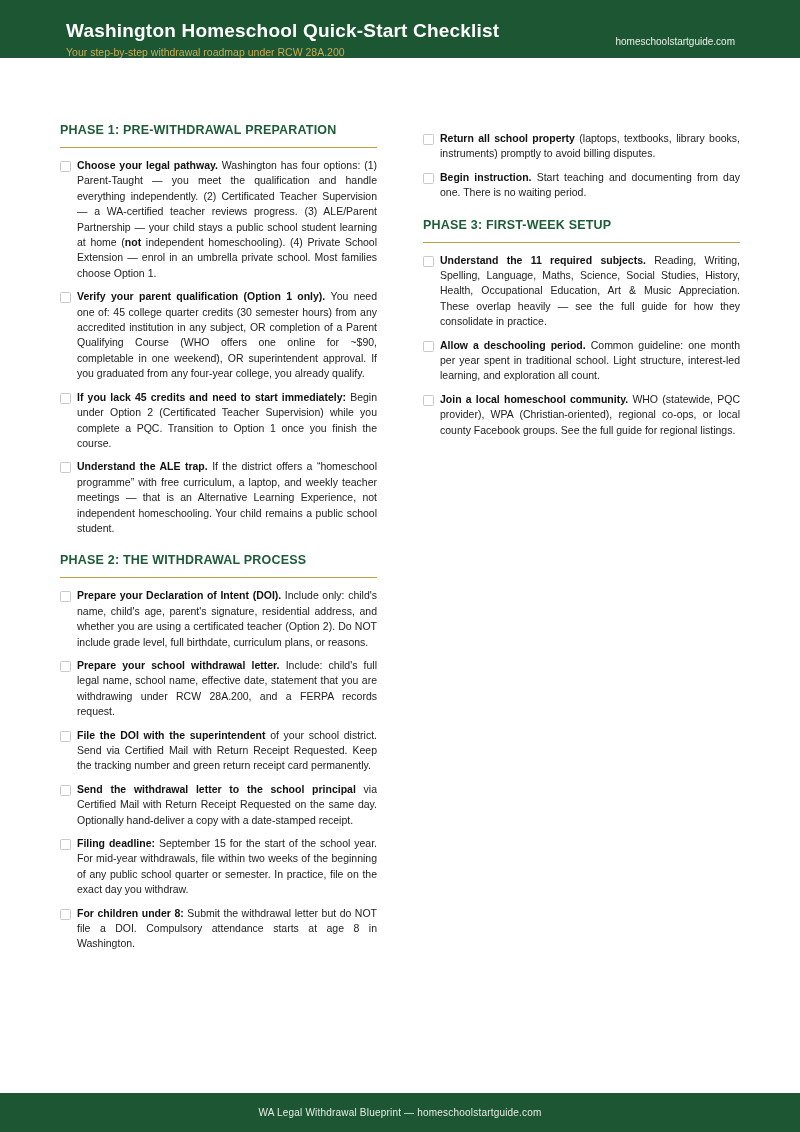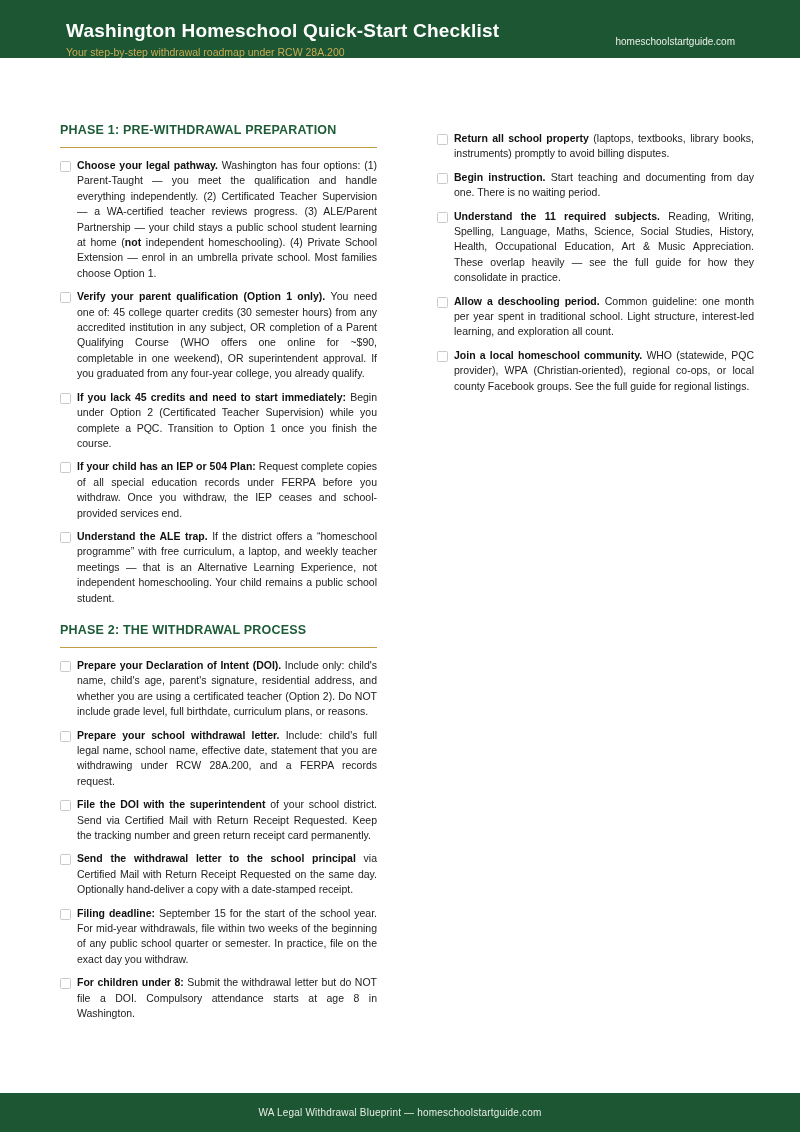--- a/index.html
+++ b/index.html
@@ -18,21 +18,21 @@
   }
   .header-sub{
     color:#c9ab55;font-size:10.5px;margin-top:4px;line-height:12px;
   }
   .header-site{
     position:absolute;right:65px;top:36px;color:#e9efe9;font-size:10px;
   }
   
   .main{
     position:absolute;top:123px;left:0;width:800px;box-sizing:border-box;
-    padding:0 60px;display:flex;gap:60px;
+    padding:0 60px;display:flex;gap:46px;
   }
   .col{flex:0 0 317px;width:317px;}
   .section{margin-bottom:10px;}
   .section.not-first{margin-top:17px;}
   .section-title{
     color:#1e5c38;font-weight:700;font-size:12.5px;letter-spacing:.2px;line-height:15px;
   }
   .section-rule{
     border:none;border-top:1.5px solid #c29d42;margin:9px 0 0 0;height:0;
   }
@@ -64,36 +64,39 @@
 
 <div class="main">
   <div class="col" id="col-left">
       <div class="section">
         <div class="section-title">PHASE 1: PRE-WITHDRAWAL PREPARATION</div>
         <hr class="section-rule">
       </div>
       <div class="item"><span class="checkbox"></span><span class="lead">Choose your legal pathway. </span><span>Washington has four options: (1) Parent-Taught — you meet the qualification and handle everything independently.  (2) Certificated Teacher Supervision — a WA-certified teacher reviews progress.  (3) ALE/Parent Partnership — your child stays a public school student learning at home (</span><span class="b">not</span><span> independent homeschooling). (4) Private School Extension — enrol in an umbrella private school. Most families choose Option 1.</span></div>
       <div class="item"><span class="checkbox"></span><span class="lead">Verify your parent qualification (Option 1 only). </span><span>You need one of:  45 college quarter credits (30 semester hours) from any accredited institution in any subject, OR completion of a Parent Qualifying Course (WHO offers one online for ~$90, completable in one weekend), OR superintendent approval.  If you graduated from any four-year college, you already qualify.</span></div>
       <div class="item"><span class="checkbox"></span><span class="lead">If you lack 45 credits and need to start immediately: </span><span>Begin under Option 2 (Certificated Teacher Supervision) while you complete a PQC. Transition to Option 1 once you finish the course.</span></div>
-      <div class="item"><span class="checkbox"></span><span class="lead">If your child has an IEP or 504 Plan: </span><span>Request complete copies of all special education records under FERPA before you withdraw. Once you withdraw, the IEP ceases and school-provided services end.</span></div>
       <div class="item"><span class="checkbox"></span><span class="lead">Understand the ALE trap. </span><span>If the district offers a “homeschool programme” with free curriculum, a laptop, and weekly teacher meetings — that is an Alternative Learning Experience, not independent homeschooling. Your child remains a public school student.</span></div>
       <div class="section not-first">
         <div class="section-title">PHASE 2: THE WITHDRAWAL PROCESS</div>
         <hr class="section-rule">
       </div>
       <div class="item"><span class="checkbox"></span><span class="lead">Prepare your Declaration of Intent (DOI). </span><span>Include only: child's name, child's age, parent's signature, residential address, and whether you are using a certificated teacher (Option 2).   Do NOT include grade level, full birthdate, curriculum plans, or reasons.</span></div>
       <div class="item"><span class="checkbox"></span><span class="lead">Prepare your school withdrawal letter. </span><span>Include: child's full legal name, school name, effective date, statement that you are withdrawing under RCW 28A.200, and a FERPA records request.</span></div>
       <div class="item"><span class="checkbox"></span><span class="lead">File the DOI with the superintendent </span><span>of your school district.   Send via Certified Mail with Return Receipt Requested.  Keep the tracking number and green return receipt card permanently.</span></div>
       <div class="item"><span class="checkbox"></span><span class="lead">Send the withdrawal letter to the school principal </span><span>via Certified Mail with Return Receipt Requested on the same day. Optionally hand-deliver a copy with a date-stamped receipt.</span></div>
       <div class="item"><span class="checkbox"></span><span class="lead">Filing deadline: </span><span>September 15 for the start of the school year.  For mid-year withdrawals, file within two weeks of the beginning of any public school quarter or semester.  In practice, file on the exact day you withdraw.</span></div>
       <div class="item"><span class="checkbox"></span><span class="lead">For children under 8: </span><span>Submit the withdrawal letter but do NOT file a DOI. Compulsory attendance starts at age 8 in Washington.</span></div>
     </div>
   <div class="col" id="col-right">
       <div class="item"><span class="checkbox"></span><span class="lead">Return all school property </span><span>(laptops, textbooks, library books, instruments) promptly to avoid billing disputes.</span></div>
       <div class="item"><span class="checkbox"></span><span class="lead">Begin instruction. </span><span>Start teaching and documenting from day one. There is no waiting period.</span></div>
+      <div class="section not-first">
+        <div class="section-title">PHASE 3: FIRST-WEEK SETUP</div>
+        <hr class="section-rule">
+      </div>
       <div class="item"><span class="checkbox"></span><span class="lead">Understand the 11 required subjects. </span><span>Reading, Writing, Spelling, Language, Maths, Science, Social Studies, History, Health, Occupational Education, Art &amp; Music Appreciation.  These overlap heavily — see the full guide for how they consolidate in practice.</span></div>
       <div class="item"><span class="checkbox"></span><span class="lead">Allow a deschooling period. </span><span>Common guideline:  one month per year spent in traditional school.  Light structure, interest-led learning, and exploration all count.</span></div>
       <div class="item"><span class="checkbox"></span><span class="lead">Join a local homeschool community. </span><span>WHO (statewide, PQC provider), WPA (Christian-oriented), regional co-ops, or local county Facebook groups. See the full guide for regional listings.</span></div>
     </div>
 </div>
 
 <div class="footer">
   <div class="footer-text">WA Legal Withdrawal Blueprint — homeschoolstartguide.com</div>
 </div>
 

